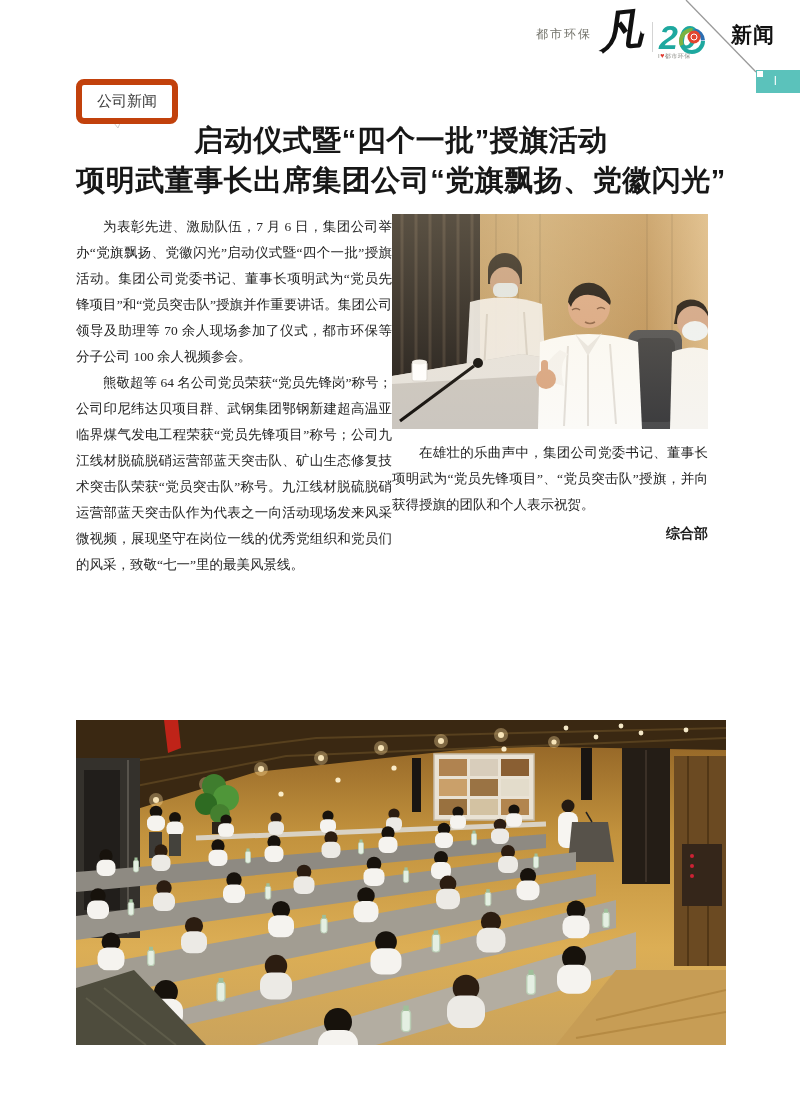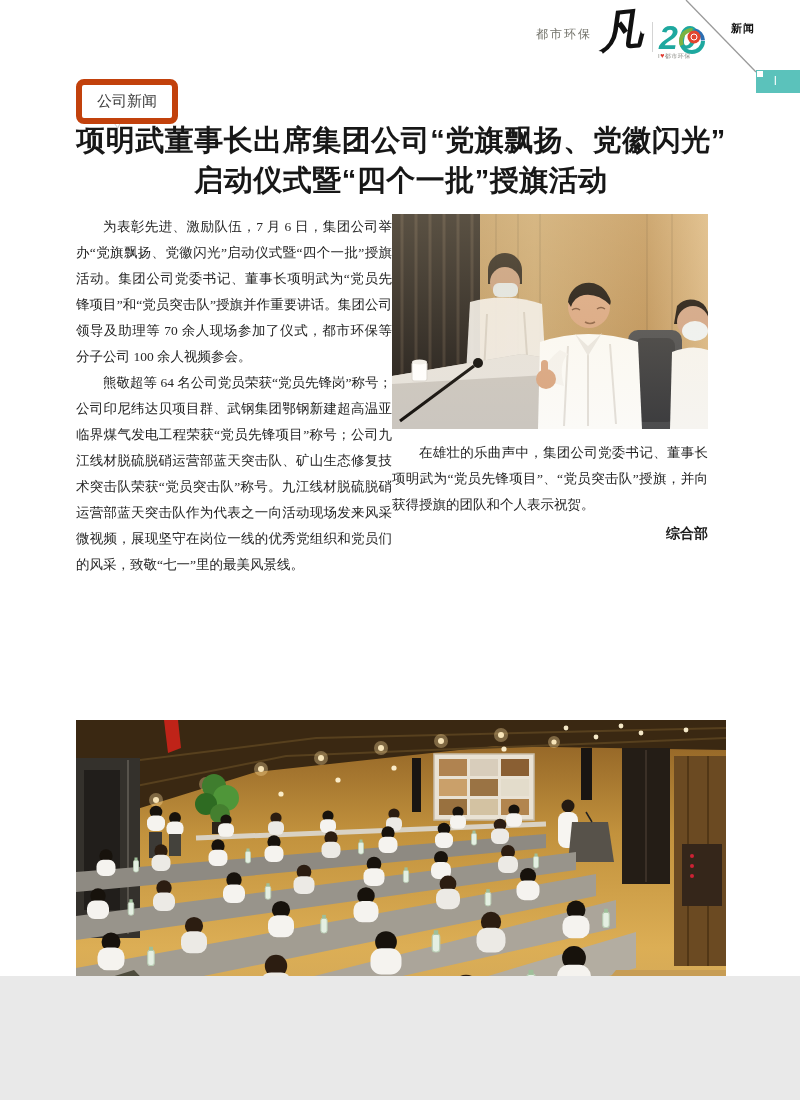--- a/index.html
+++ b/index.html
@@ -1,33 +1,33 @@
 <!DOCTYPE html>
 <html><head>
 <meta charset="utf-8">
 <style>
   html,body{margin:0;padding:0;background:#e9e9e9;}
-  .page{position:relative;width:800px;height:976px;background:#ffffff;overflow:hidden;
+  .page{position:relative;width:800px;height:1100px;background:#ffffff;overflow:hidden;
         font-family:"Liberation Serif", serif;color:#262626;}
 
   
   .hdr-brand{position:absolute;left:536px;top:26px;font-size:12px;letter-spacing:2px;
              color:#73736b;font-family:"Liberation Serif", serif;}
   .hdr-calli{position:absolute;left:598px;top:8px;font-size:44px;line-height:48px;color:#111;
              font-style:italic;font-weight:700;transform:rotate(-6deg);
              font-family:"Liberation Serif", serif;}
   .hdr-divider{position:absolute;left:652px;top:22px;width:1px;height:30px;background:#d4d4d4;}
   .logo20{position:absolute;left:659px;top:22px;width:48px;height:38px;}
   .logo20 .num{position:absolute;left:0;top:-4px;font-size:34px;font-weight:700;
                color:#1ea89f;font-family:"Liberation Sans", sans-serif;font-style:italic;}
   .logo20 svg{position:absolute;left:18px;top:2px;}
   .hdr-sub{position:absolute;left:658px;top:52px;font-size:6px;color:#8a8a84;
            font-family:"Liberation Sans", sans-serif;letter-spacing:.5px;white-space:nowrap;}
   .hdr-sub .heart{color:#e0392e;font-size:7px;}
-  .hdr-section{position:absolute;left:731px;top:21px;font-size:11px;font-weight:700;color:#111;
+  .hdr-section{position:absolute;left:731px;top:21px;font-size:21px;font-weight:700;color:#111;
                font-family:"Liberation Sans", sans-serif;letter-spacing:1px;}
   .hdr-line{position:absolute;left:560px;top:0;width:240px;height:100px;pointer-events:none;}
   .corner-tab{position:absolute;left:756px;top:70px;width:44px;height:23px;background:#5bc2bb;}
   .corner-tab .sq{position:absolute;left:1px;top:1px;width:6px;height:6px;background:#ffffff;}
   .corner-tab .mark{position:absolute;left:18px;top:4px;color:#ffffff;font-size:12px;
                     font-family:"Liberation Sans", sans-serif;line-height:14px;}
 
   
   .tag-bubble{position:absolute;left:76px;top:79px;width:90px;height:33px;border:6px solid #c2410c;
               border-radius:8px;display:flex;align-items:center;justify-content:center;
@@ -84,22 +84,22 @@
   <div class="tag-bubble">公司新闻</div>
   <div class="tag-tail">
     <svg width="30" height="22" viewBox="0 0 30 22">
       <polygon points="2,0 26,0 18,20" fill="#ffffff" stroke="#cfcfcf" stroke-width="1"></polygon>
       <rect x="3" y="-2" width="22" height="5" fill="#ffffff"></rect>
     </svg>
   </div>
 
   <div class="article">
     <div class="title">
+      <div>启动仪式暨“四个一批”授旗活动</div>
       <div>项明武董事长出席集团公司“党旗飘扬、党徽闪光”</div>
-      <div>启动仪式暨“四个一批”授旗活动</div>
     </div>
 
     <div class="columns">
       <div class="col">
         <p>为表彰先进、激励队伍，7 月 6 日，集团公司举办“党旗飘扬、党徽闪光”启动仪式暨“四个一批”授旗活动。集团公司党委书记、董事长项明武为“党员先锋项目”和“党员突击队”授旗并作重要讲话。集团公司领导及助理等 70 余人现场参加了仪式，都市环保等分子公司 100 余人视频参会。</p>
         <p>熊敬超等 64 名公司党员荣获“党员先锋岗”称号；公司印尼纬达贝项目群、武钢集团鄂钢新建超高温亚临界煤气发电工程荣获“党员先锋项目”称号；公司九江线材脱硫脱硝运营部蓝天突击队、矿山生态修复技术突击队荣获“党员突击队”称号。九江线材脱硫脱硝运营部蓝天突击队作为代表之一向活动现场发来风采微视频，展现坚守在岗位一线的优秀党组织和党员们的风采，致敬“七一”里的最美风景线。</p>
       </div>
 
       <div class="col">
 

